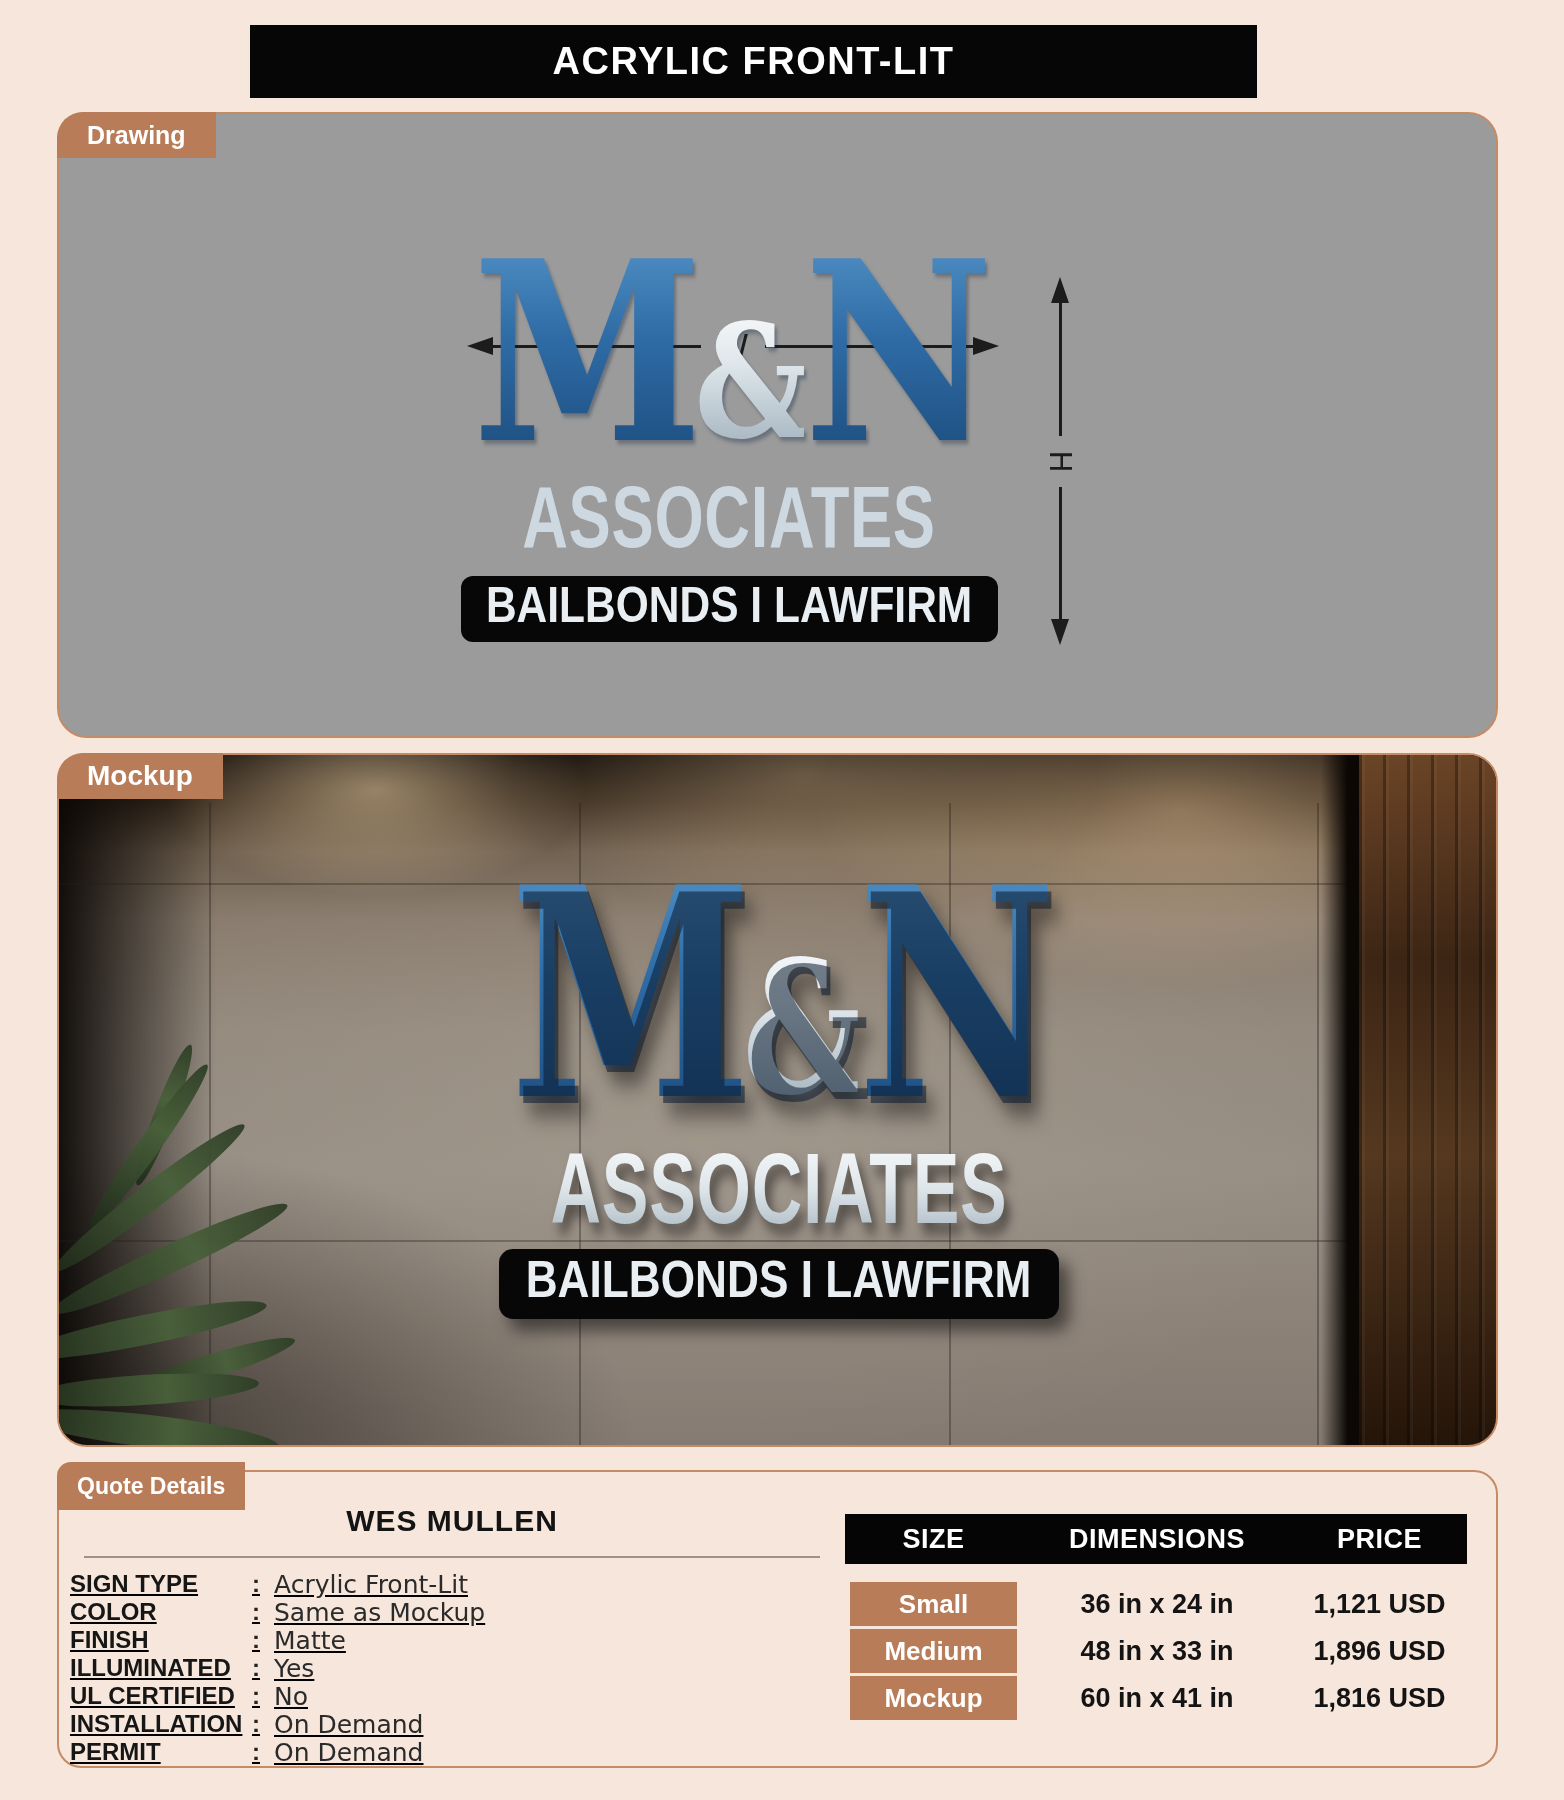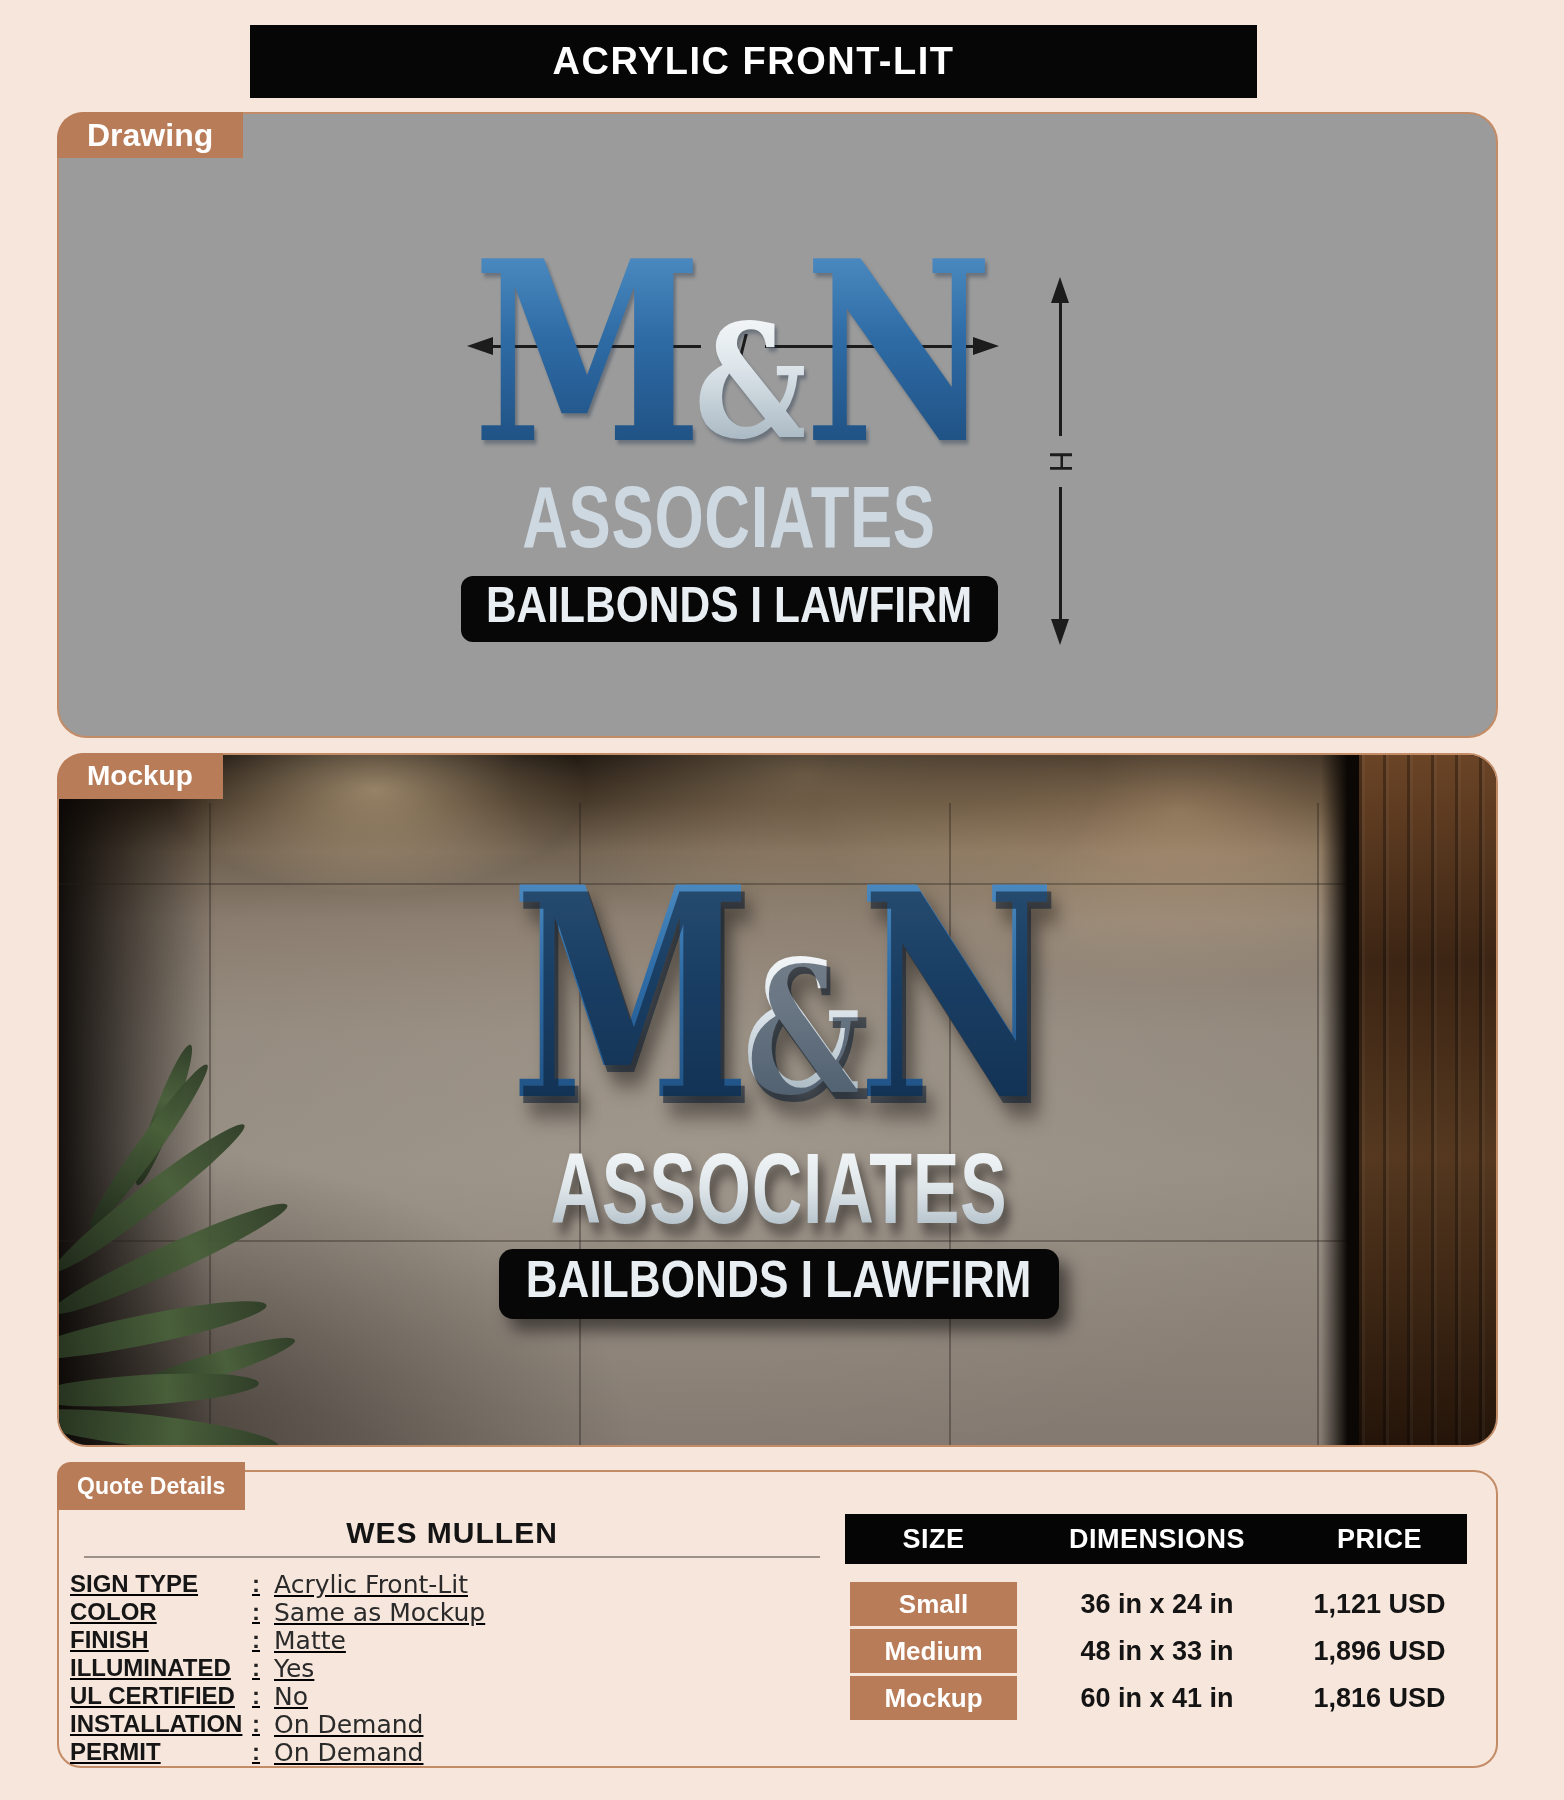--- a/index.html
+++ b/index.html
@@ -7,21 +7,21 @@
   .page { position:relative; width:1564px; height:1800px; background:#f7e6db; overflow:hidden; margin:0 auto; }
 
   
   .title-bar { position:absolute; left:250px; top:25px; width:1007px; height:73px;
     background:#060606; display:flex; align-items:center; justify-content:center; }
   .title-bar span { color:#fff; font-size:38px; font-weight:bold; letter-spacing:1.5px; }
 
   
   .tab { position:absolute; background:#b97c58; color:#fff; font-weight:bold;
     display:flex; align-items:center; z-index:6; }
-  .tab-drawing { left:57px; top:112px; height:46px; padding:0 30px; font-size:32px; border-radius:26px 0 0 0; }
+  .tab-drawing { left:57px; top:112px; height:46px; padding:0 30px; font-size:25px; border-radius:26px 0 0 0; }
   .tab-mockup  { left:57px; top:753px; height:46px; padding:12px 30px; font-size:28px; border-radius:26px 0 0 0; }
   .tab-quote   { left:57px; top:1462px; height:48px; padding:0 20px; font-size:23px; border-radius:14px 0 0 0; }
 
   
   .drawing-box { position:absolute; left:57px; top:112px; width:1441px; height:626px;
     background:#9b9b9b; border:2px solid #c38b66; border-radius:30px; }
 
   .w-arrow { position:absolute; left:408px; top:213px; width:532px; display:flex; align-items:center; }
   .w-line { flex:1; height:3px; background:#1c1c1c; }
   .head-left  { width:0; height:0; border-top:9px solid transparent; border-bottom:9px solid transparent; border-right:26px solid #1c1c1c; }
@@ -100,21 +100,21 @@
     background:linear-gradient(180deg,#f7fafc 0%, #dfe6ea 50%, #a9b8c2 100%);
     -webkit-background-clip:text; background-clip:text; color:transparent;
     filter:drop-shadow(8px 10px 7px rgba(0,0,0,0.5)); }
   .mock-pill { left:440px; top:494px; width:560px; height:70px; border-radius:14px;
     box-shadow:10px 12px 16px rgba(0,0,0,0.5); }
   .mock-pill span { font-size:52px; transform:scaleX(0.85); }
 
   
   .quote-box { position:absolute; left:57px; top:1470px; width:1441px; height:298px;
     border:2px solid #c38b66; border-radius:24px; }
-  .customer-name { position:absolute; left:25px; top:44px; width:736px; text-align:center;
+  .customer-name { position:absolute; left:25px; top:32px; width:736px; text-align:center;
     font-size:30px; font-weight:bold; letter-spacing:1px; color:#141414; }
   .name-rule { position:absolute; left:25px; top:84px; width:736px; height:2px; background:#9d9287; }
   .spec-list { position:absolute; left:11px; top:98px;text-decoration:underline; }
   .spec-row { display:flex; align-items:center; height:28px; }
   .spec-label { width:182px; font-size:24px; font-weight:bold; color:#161616; }
   .spec-colon { width:22px; font-size:24px; font-weight:bold; color:#222; }
   .spec-value { font-size:26px; color:#2a2a2a; font-family:"DejaVu Sans", sans-serif; font-size:25px; }
 
   .price-table { position:absolute; left:786px; top:42px; width:622px; }
   .pt-header { display:grid; grid-template-columns:177px 270px 175px; background:#050505; height:50px;

